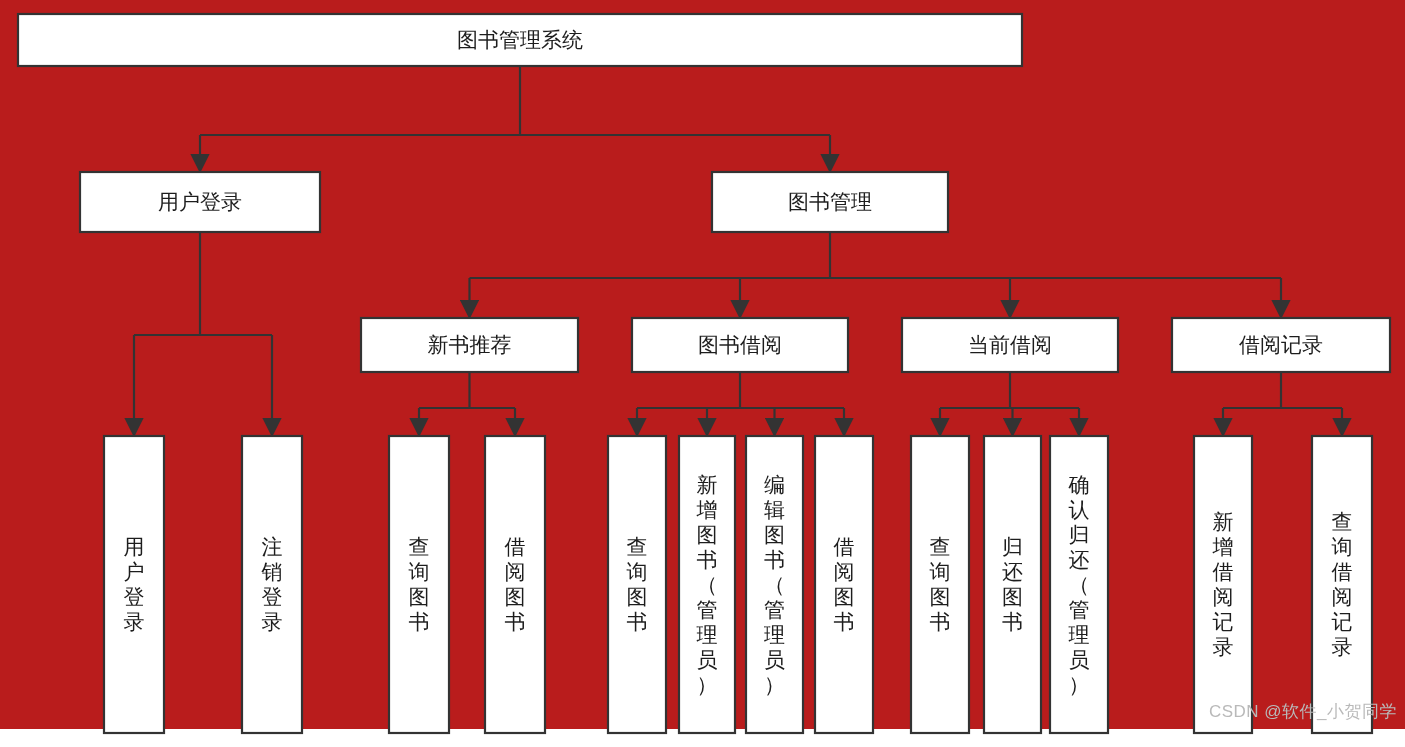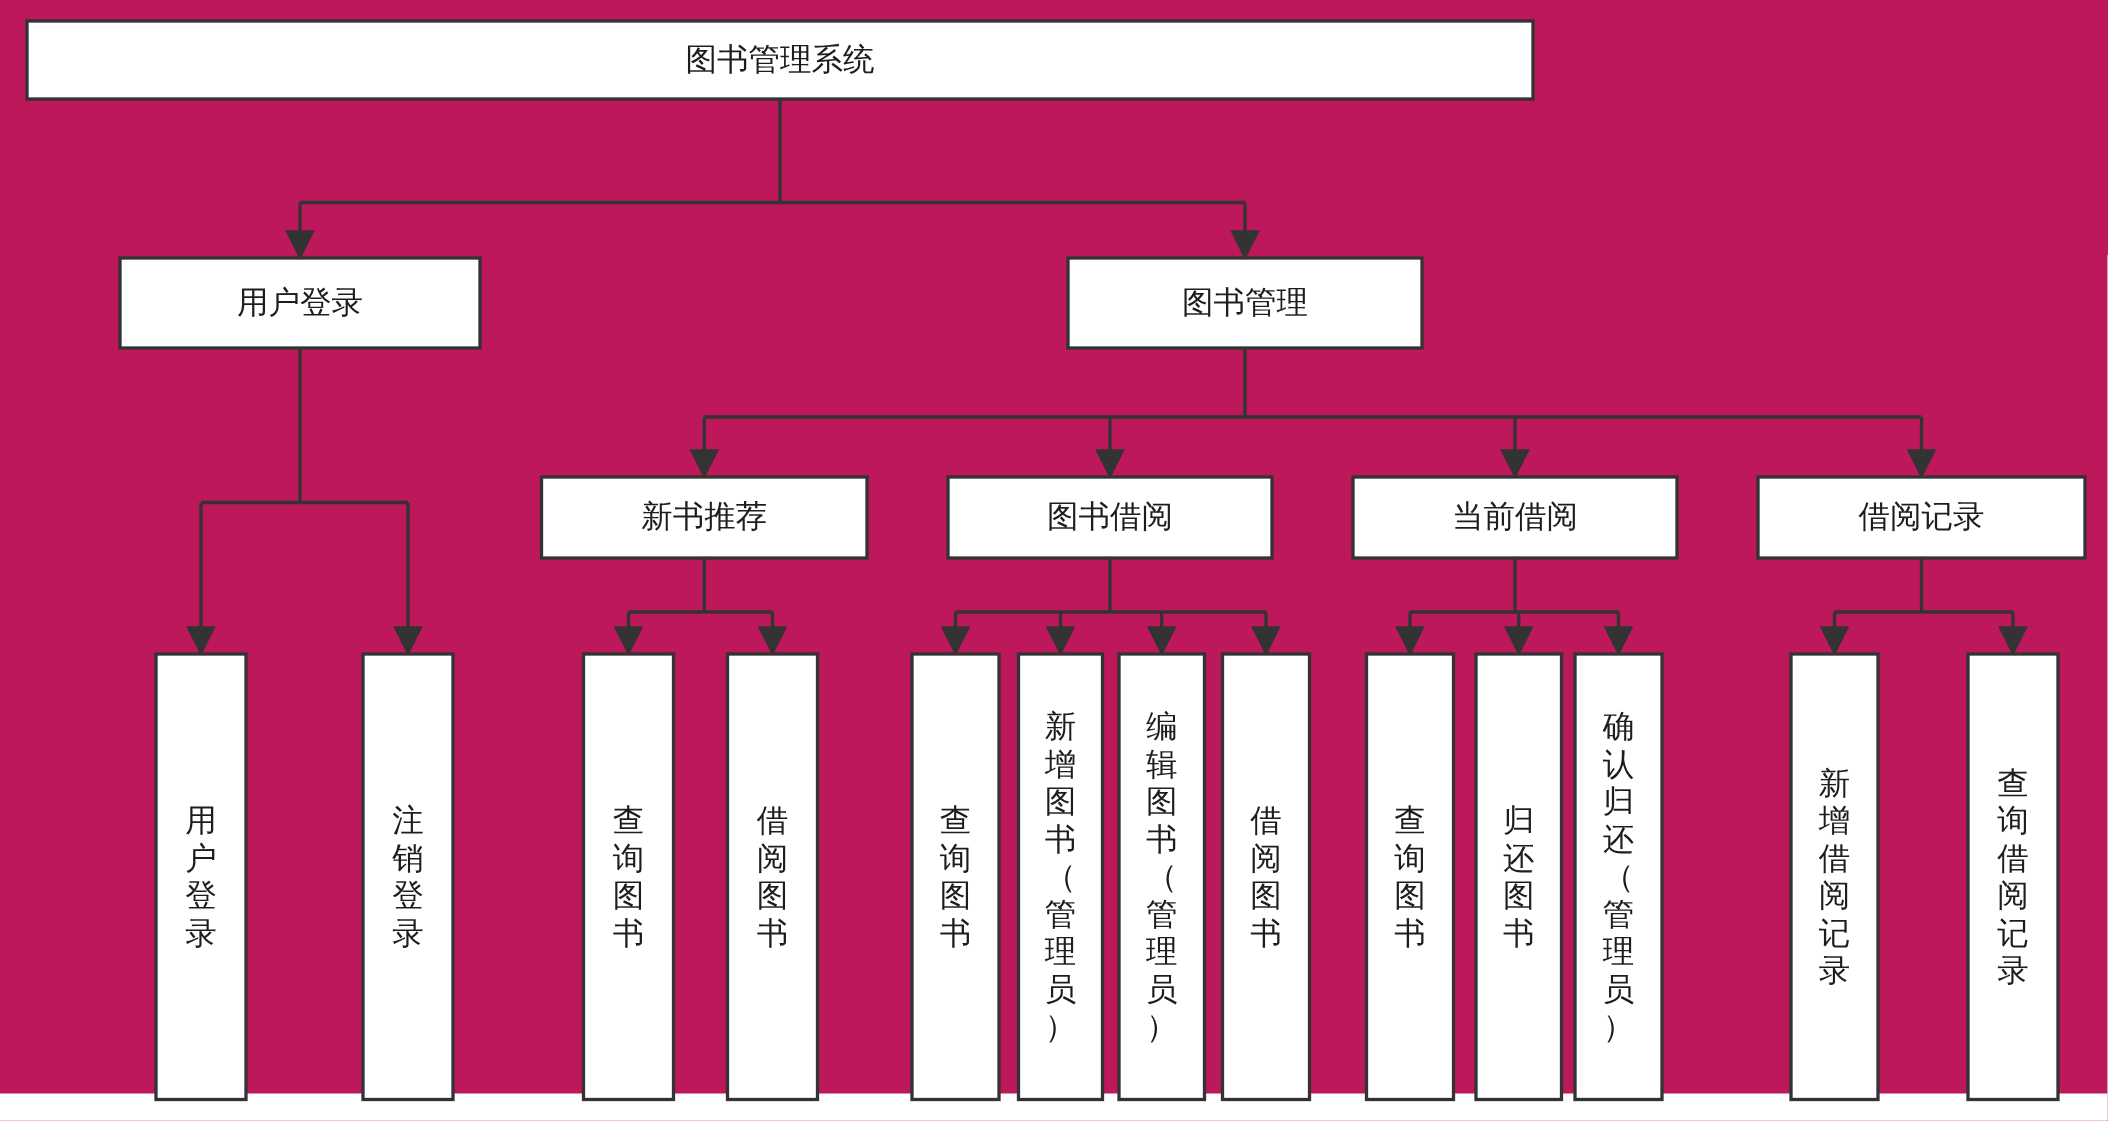--- a/index.html
+++ b/index.html
@@ -10,21 +10,21 @@
   body {
     width: 1405px;
     height: 747px;
     font-family: "Liberation Sans", "DejaVu Sans", sans-serif;
     overflow: hidden;
   }
   #diagram-root {
     position: relative;
     width: 1405px;
     height: 729px;
-    background: #be185d;
+    background: #b91c1c;
   }
   svg#tree-svg {
     position: absolute;
     left: 0;
     top: 0;
     width: 1405px;
     height: 747px;
     display: block;
   }
   .node-box {
@@ -206,14 +206,15 @@
           <rect x="1194" y="436" width="58" height="297" class="node-box"></rect>
           <text x="1223" y="529" class="node-label-v"><tspan x="1223" dy="0">新</tspan><tspan x="1223" dy="25">增</tspan><tspan x="1223" dy="25">借</tspan><tspan x="1223" dy="25">阅</tspan><tspan x="1223" dy="25">记</tspan><tspan x="1223" dy="25">录</tspan></text>
         </g>
         <g>
           <rect x="1312" y="436" width="60" height="297" class="node-box"></rect>
           <text x="1342" y="529" class="node-label-v"><tspan x="1342" dy="0">查</tspan><tspan x="1342" dy="25">询</tspan><tspan x="1342" dy="25">借</tspan><tspan x="1342" dy="25">阅</tspan><tspan x="1342" dy="25">记</tspan><tspan x="1342" dy="25">录</tspan></text>
         </g>
       </g>
   </svg>
 
+  <div class="watermark">CSDN @软件_小贺同学</div>
 
 </div>
 
 </body></html>

